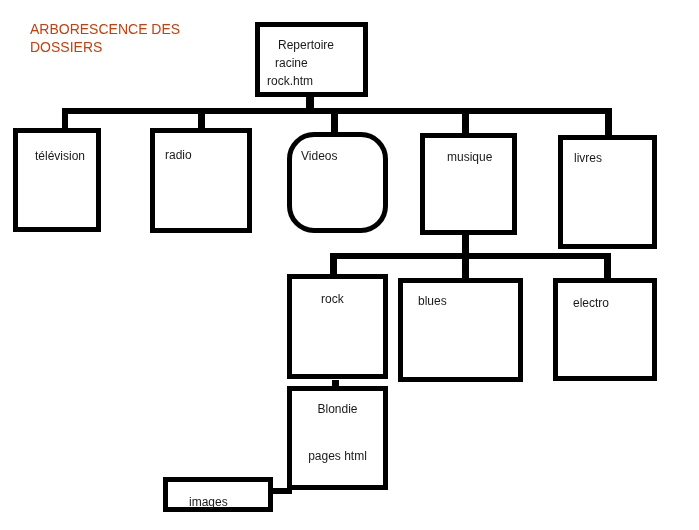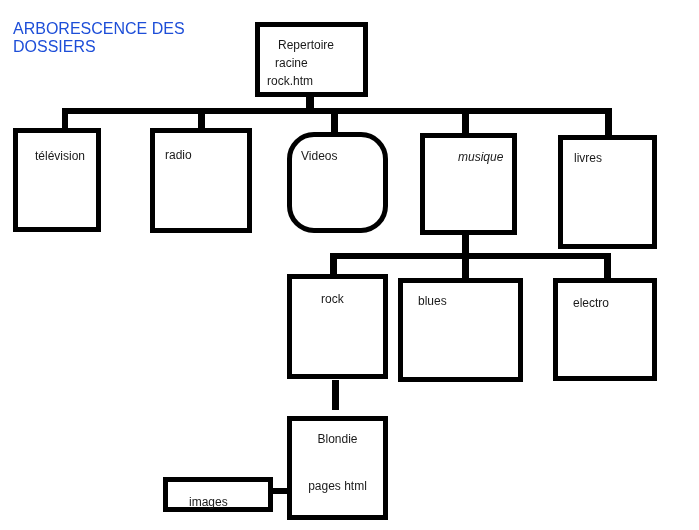--- a/index.html
+++ b/index.html
@@ -11,25 +11,25 @@
     position: relative;
     width: 699px;
     height: 530px;
     background: #ffffff;
     font-family: "Liberation Sans", sans-serif;
     color: #1a1a1a;
     overflow: hidden;
   }
   .title {
     position: absolute;
-    left: 13px;
+    left: 30px;
     top: 20px;
-    font-size: 16px;
+    font-size: 14px;
     line-height: 18px;
-    color: #1d4ed8;
+    color: #c2410c;
     white-space: nowrap;
   }
   .node {
     position: absolute;
     box-sizing: border-box;
     border: 5px solid #000000;
     background: #ffffff;
     font-size: 12px;
   }
   .node .lbl {
@@ -49,32 +49,32 @@
   #n-repertoire .t2 { top: 29px; left: 15px; }
   #n-repertoire .t3 { top: 47px; left: 7px; }
 
   #n-television { left: 13px;  top: 128px; width: 88px; height: 104px; }
   #n-television .lbl { left: 17px; top: 16px; }
   #n-radio      { left: 150px; top: 128px; width: 102px; height: 105px; }
   #n-radio .lbl { left: 10px; top: 15px; }
   #n-videos     { left: 287px; top: 132px; width: 101px; height: 101px; border-radius: 27px; }
   #n-videos .lbl { left: 9px; top: 12px; }
   #n-musique    { left: 420px; top: 133px; width: 97px;  height: 102px; }
-  #n-musique .lbl { left: 33px; top: 12px; font-style: italic; }
+  #n-musique .lbl { left: 22px; top: 12px; }
   #n-livres     { left: 558px; top: 135px; width: 99px;  height: 114px; }
   #n-livres .lbl { left: 11px; top: 11px; }
 
   #n-rock    { left: 287px; top: 274px; width: 101px; height: 105px; }
   #n-rock .lbl { left: 29px; top: 13px; }
   #n-blues   { left: 398px; top: 278px; width: 125px; height: 104px; padding-left: 14px; }
   #n-blues .lbl { left: 15px; top: 11px; }
   #n-electro { left: 553px; top: 278px; width: 104px; height: 103px; }
   #n-electro .lbl { left: 15px; top: 13px; }
 
-  #n-blondie { left: 287px; top: 416px; width: 101px; height: 104px; }
+  #n-blondie { left: 287px; top: 386px; width: 101px; height: 104px; }
   #n-blondie .bline { position: absolute; left: 0; width: 91px; text-align: center; white-space: nowrap; }
   #n-blondie .b1 { top: 11px; }
   #n-blondie .b2 { top: 58px; }
 
   #n-images  { left: 163px; top: 477px; width: 110px; height: 35px; }
   #n-images .lbl { left: 21px; top: 13px; }
 
   
   #c-top-stub   { left: 306px; top: 94px;  width: 8px;   height: 20px; }
   #c-row2-h     { left: 62px;  top: 108px; width: 550px; height: 6px; }

